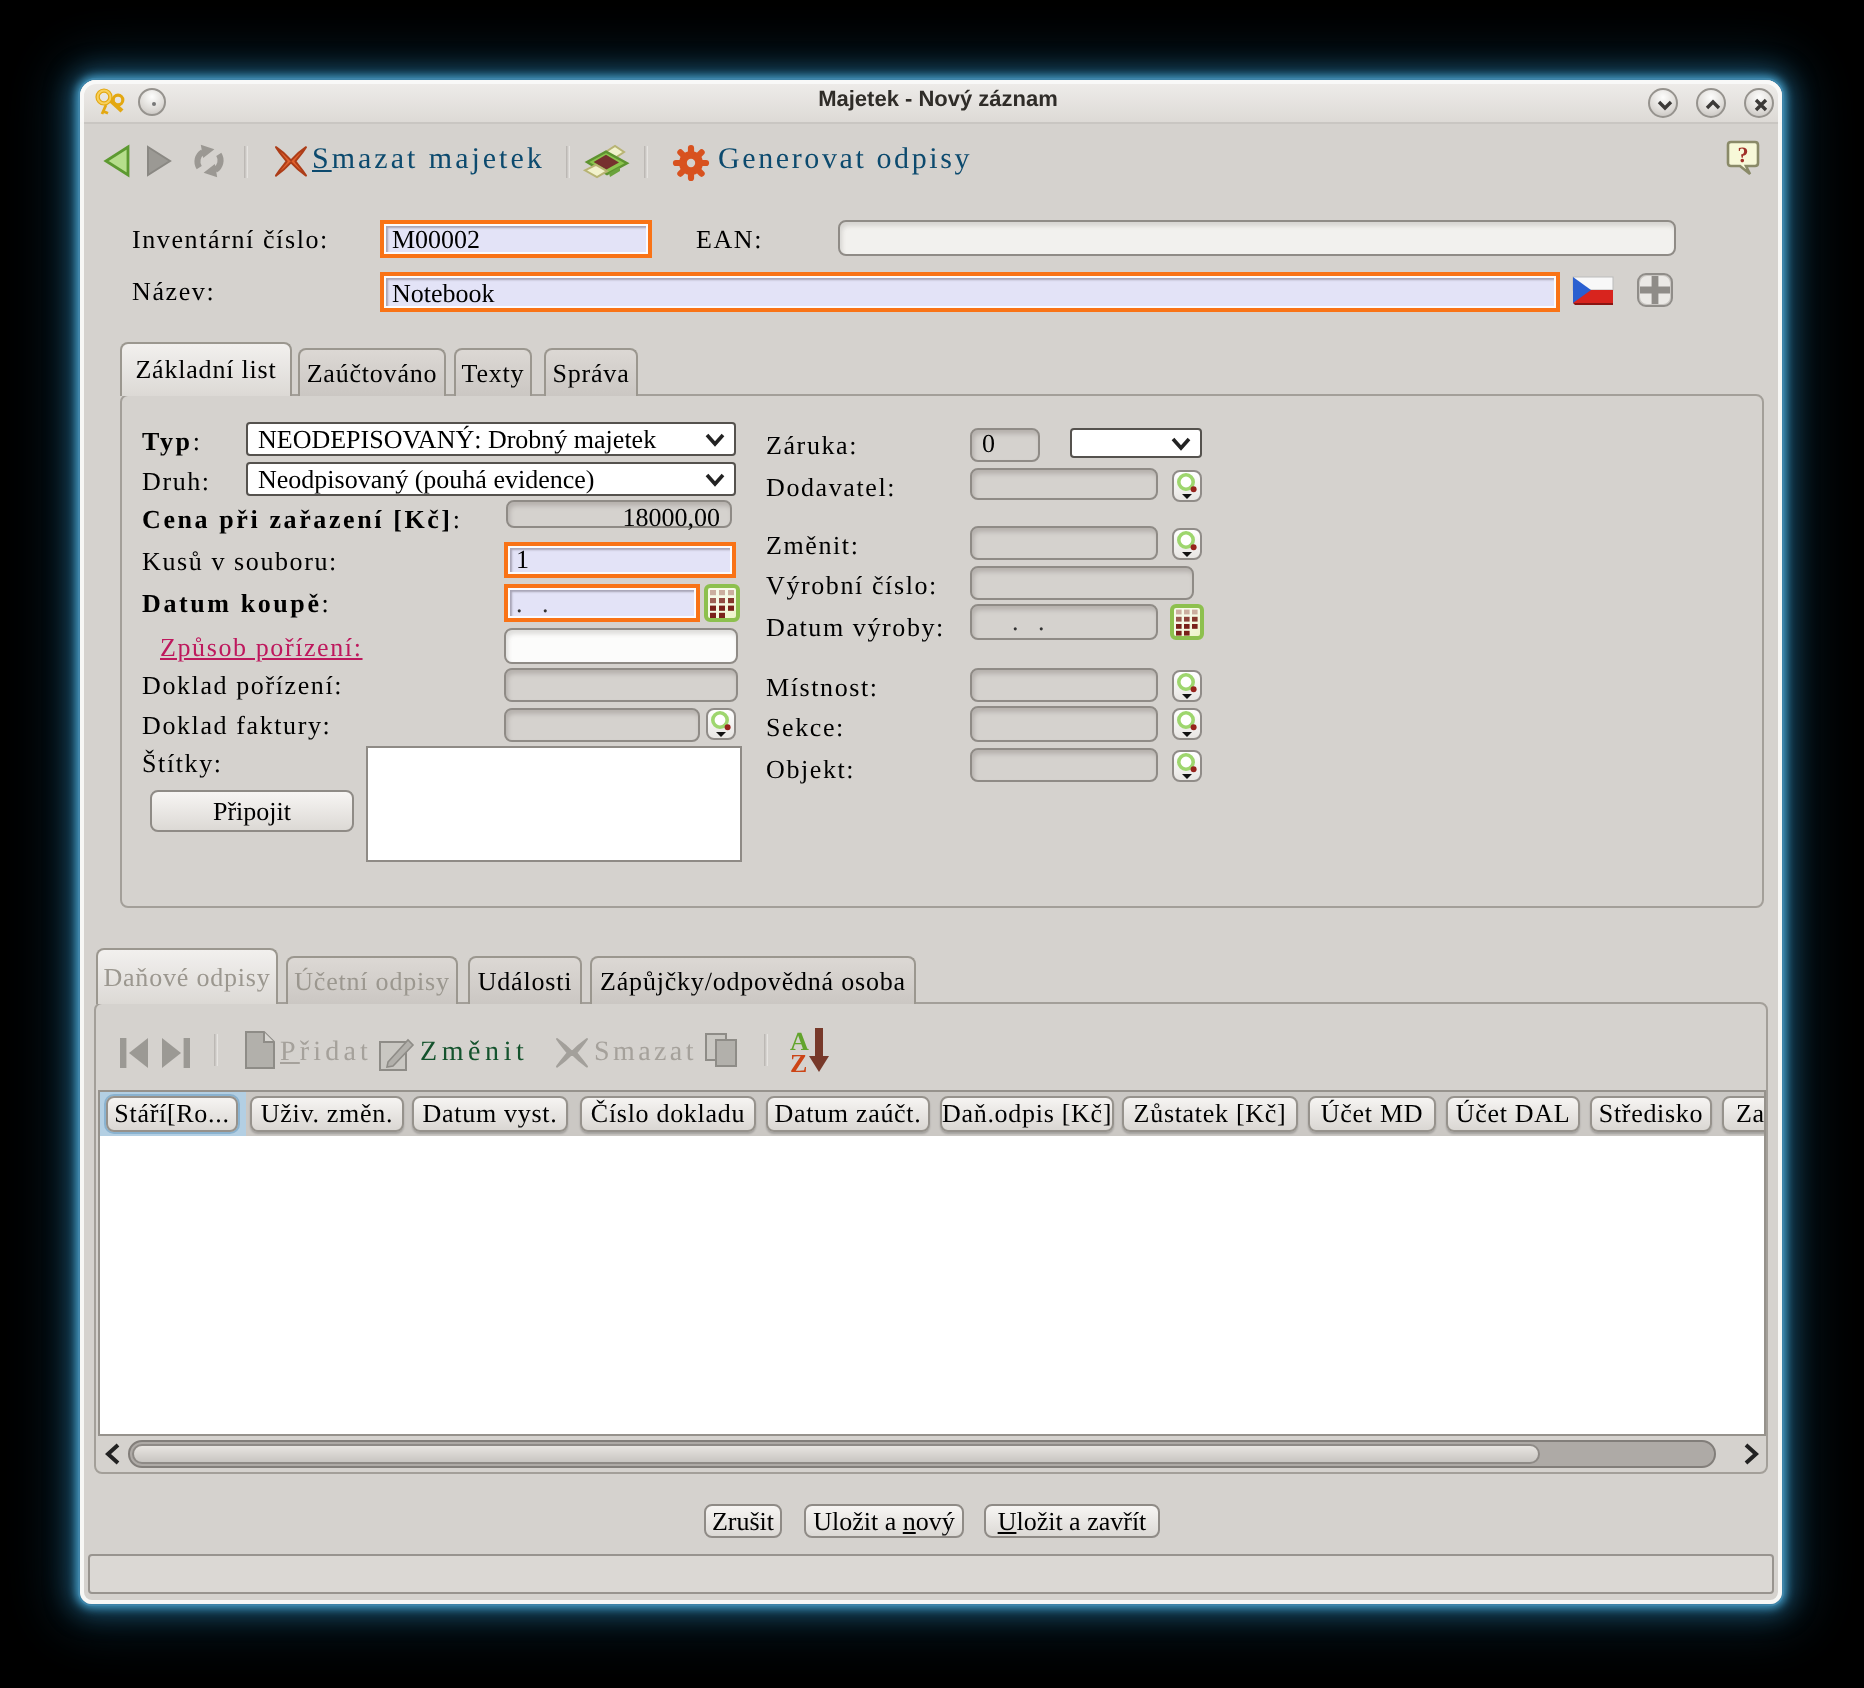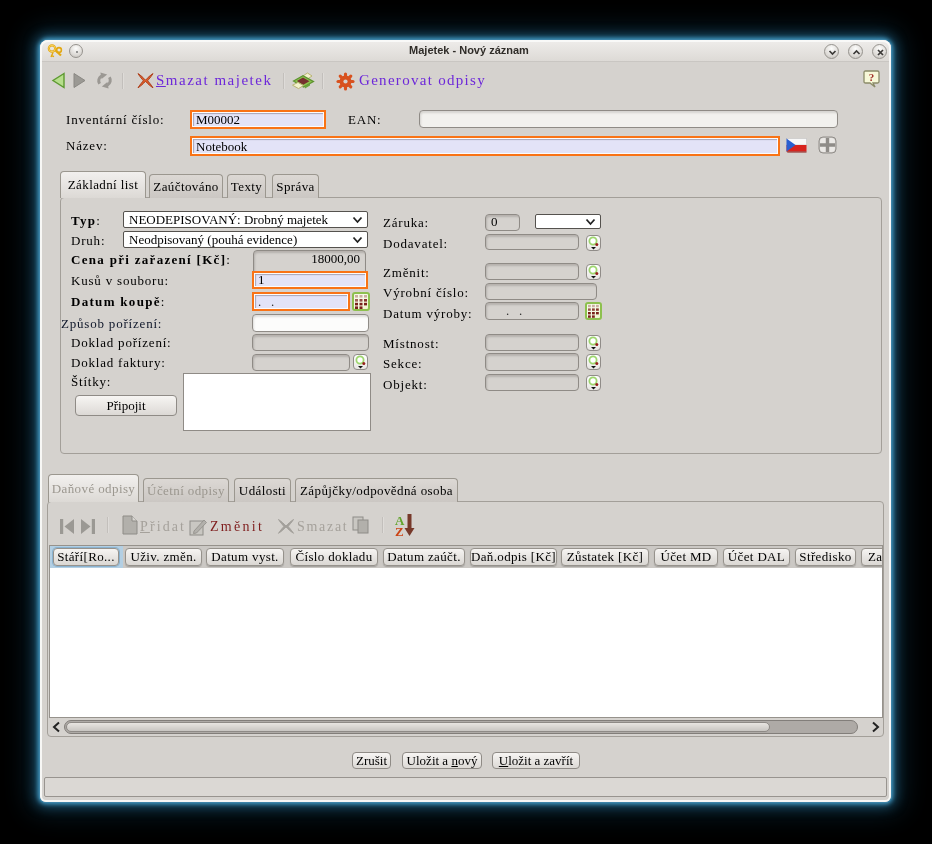--- a/index.html
+++ b/index.html
@@ -25,21 +25,21 @@
 #title-text {
   position:absolute; left:0; right:0; top:4px; text-align:center;
   font-family:"Liberation Sans", sans-serif; font-size:11px; font-weight:bold; color:#2f2c28; padding-left:7px;
 }
 .titlebtn {
   position:absolute; top:3.5px; width:15px; height:15px; border-radius:50%;
   background:radial-gradient(circle at 50% 28%, #fdfdfc, #dbd8d4 65%, #bfbcb8);
   border:1px solid #96938e;
 }
 .titlebtn svg { position:absolute; left:1px; top:1px; }
-.tbtext { position:absolute; font-size:15px; color:#6d28d9; white-space:nowrap; }
+.tbtext { position:absolute; font-size:15px; color:#0c4a6e; white-space:nowrap; }
 .tbsep { position:absolute; width:2px; height:16px; background:linear-gradient(90deg,#b5b1ad,#eceae7); top:33px; }
 .lbl { position:absolute; font-size:13px; color:#000; white-space:nowrap; letter-spacing:0.8px; }
 .lbl b { font-weight:bold; letter-spacing:1.3px; }
 .bluefield {
   position:absolute; background:#e3e3f7; border:2px solid #f97316;
   box-shadow: inset 0 0 0 1px #fbfbfd, inset 2px 2px 1px 0px rgba(120,115,130,0.55);
 }
 .bluefield .txt { position:absolute; left:4px; top:0px; font-size:13px; color:#000; }
 .grayfield {
   position:absolute; background:#d5d2ce; border:1px solid #8f8b86; border-radius:4px;
@@ -206,21 +206,21 @@
       </svg>
     </div>
   <div class="lbl" style="left:31px; top:193px;">Druh:</div>
   <div class="combo" style="left:83px; top:191px; width:245px; height:17px;">
       <div class="ctext">Neodpisovaný (pouhá evidence)</div>
       <svg class="chev" width="11" height="9" viewBox="0 0 11 9">
         <path d="M1.5 1.5 L5.5 6 L9.5 1.5" fill="none" stroke="#222" stroke-width="1.8"></path>
       </svg>
     </div>
   <div class="lbl" style="left:31px; top:212px;"><b>Cena při zařazení [Kč]</b>:</div>
-  <div class="grayfield" style="left:213px; top:210px; width:113px; height:35px;font-family:Liberation Serif, serif;">
+  <div class="grayfield" style="left:213px; top:210px; width:113px; height:14px;font-family:Liberation Serif, serif;">
       <div style="position:absolute; right:5px; top:0; font-size:13px;">18000,00</div>
     </div>
   <div class="lbl" style="left:31px; top:233px;">Kusů v souboru:</div>
   <div class="bluefield" style="left:212px; top:231px; width:116px; height:18px;">
       <div class="txt" style="top:-1px;">1</div>
     </div>
   <div class="lbl" style="left:31px; top:254px;"><b>Datum koupě</b>:</div>
   <div class="bluefield" style="left:212px; top:252px; width:98px; height:19px;">
       <div class="txt" style="top:0; color:#333;">.&nbsp;&nbsp;&nbsp;.</div>
     </div>
@@ -234,21 +234,21 @@
           <rect x="5.5" y="5" width="3" height="2.6" opacity="0.8"></rect>
           <rect x="10" y="5" width="3" height="2.6" opacity="0.9"></rect>
         <rect x="1" y="8.8" width="3" height="2.6"></rect>
           <rect x="5.5" y="8.8" width="3" height="2.6"></rect>
           <rect x="10" y="8.8" width="3" height="2.6"></rect>
         <rect x="1" y="12.4" width="3" height="2.6"></rect>
           <rect x="5.5" y="12.4" width="3" height="2.6"></rect>
       </g>
     </svg>
   </div>
-  <div class="lbl" style="left:21px; top:276px; color:#0f172a;">Způsob pořízení:</div>
+  <div class="lbl" style="left:40px; top:276px; color:#be185d;text-decoration:underline;">Způsob pořízení:</div>
   <div class="whitefield" style="left:212px; top:274px; width:117px; height:18px;"></div>
   <div class="lbl" style="left:31px; top:295px;">Doklad pořízení:</div>
   <div class="grayfield" style="left:212px; top:294px; width:117px; height:17px;"></div>
   <div class="lbl" style="left:31px; top:315px;">Doklad faktury:</div>
   <div class="grayfield" style="left:212px; top:314px; width:98px; height:17px;"></div>
   <div class="lookupbtn" style="left:313px; top:314px;">
     <svg width="13" height="14" viewBox="0 0 13 14">
         <circle cx="6" cy="5" r="3.6" fill="#fff" stroke="#9ed66e" stroke-width="1.8"></circle>
         <circle cx="9.8" cy="8.6" r="1.5" fill="#96231c"></circle>
         <path d="M4 11 L9 11 L6.5 13.5 Z" fill="#111"></path>
@@ -343,21 +343,21 @@
   <div class="tbsep" style="left:67px; top:477px;"></div>
   <svg class="icon" style="left:81px; top:475px;" width="18" height="20" viewBox="0 0 18 20">
     <path d="M2 1 L11 1 L16 6 L16 19 L2 19 Z" fill="#b2b0ab" stroke="#8e8c87" stroke-width="1"></path>
     <path d="M11 1 L11 6 L16 6" fill="#d8d6d2" stroke="#8e8c87" stroke-width="1"></path>
   </svg>
   <div class="tbtext" style="left:100px; top:479px; font-size:14px; color:#a5a19b; letter-spacing:2.1px;"><span style="text-decoration:underline">P</span>řidat</div>
   <svg class="icon" style="left:149px; top:477px;" width="19" height="19" viewBox="0 0 19 19">
     <rect x="1" y="4" width="13" height="14" fill="#c9c7c2" stroke="#8e8c87" stroke-width="1"></rect>
     <path d="M5 14 L15 3 L17.5 5.5 L7.5 16 L4.5 16.5 Z" fill="#b2b0ab" stroke="#8e8c87" stroke-width="0.8"></path>
   </svg>
-  <div class="tbtext" style="left:170px; top:479px; font-size:14px; color:#7f1d1d; letter-spacing:2.3px;">Změnit</div>
+  <div class="tbtext" style="left:170px; top:479px; font-size:14px; color:#14532d; letter-spacing:2.3px;">Změnit</div>
   <svg class="icon" style="left:237px; top:478px;" width="18" height="17" viewBox="0 0 18 17">
     <path d="M1.5 1.5 C4.5 3.6 6.5 5.3 9 8 C11.5 5.3 13.5 3.6 16.5 1.5 C14 5.3 12.2 6.9 11.2 8.4 C12.2 9.9 14 11.5 16.5 15.3 C13.5 13.2 11.5 11.5 9 8.9 C6.5 11.5 4.5 13.2 1.5 15.3 C4 11.5 5.8 9.9 6.8 8.4 C5.8 6.9 4 5.3 1.5 1.5 Z" fill="#a3a09b" stroke="#a3a09b" stroke-width="1" stroke-linejoin="round"></path>
   </svg>
   <div class="tbtext" style="left:257px; top:479px; font-size:14px; color:#a5a19b; letter-spacing:1.7px;">Smazat</div>
   <svg class="icon" style="left:311px; top:475px;" width="20" height="20" viewBox="0 0 20 20">
     <rect x="2" y="2" width="10" height="13" fill="#c9c7c2" stroke="#8e8c87" stroke-width="1"></rect>
     <rect x="7" y="5" width="10" height="13" fill="#b2b0ab" stroke="#8e8c87" stroke-width="1"></rect>
   </svg>
   <div class="tbsep" style="left:342px; top:477px;"></div>
   <svg class="icon" style="left:353px; top:473px;" width="23" height="24" viewBox="0 0 23 24">

